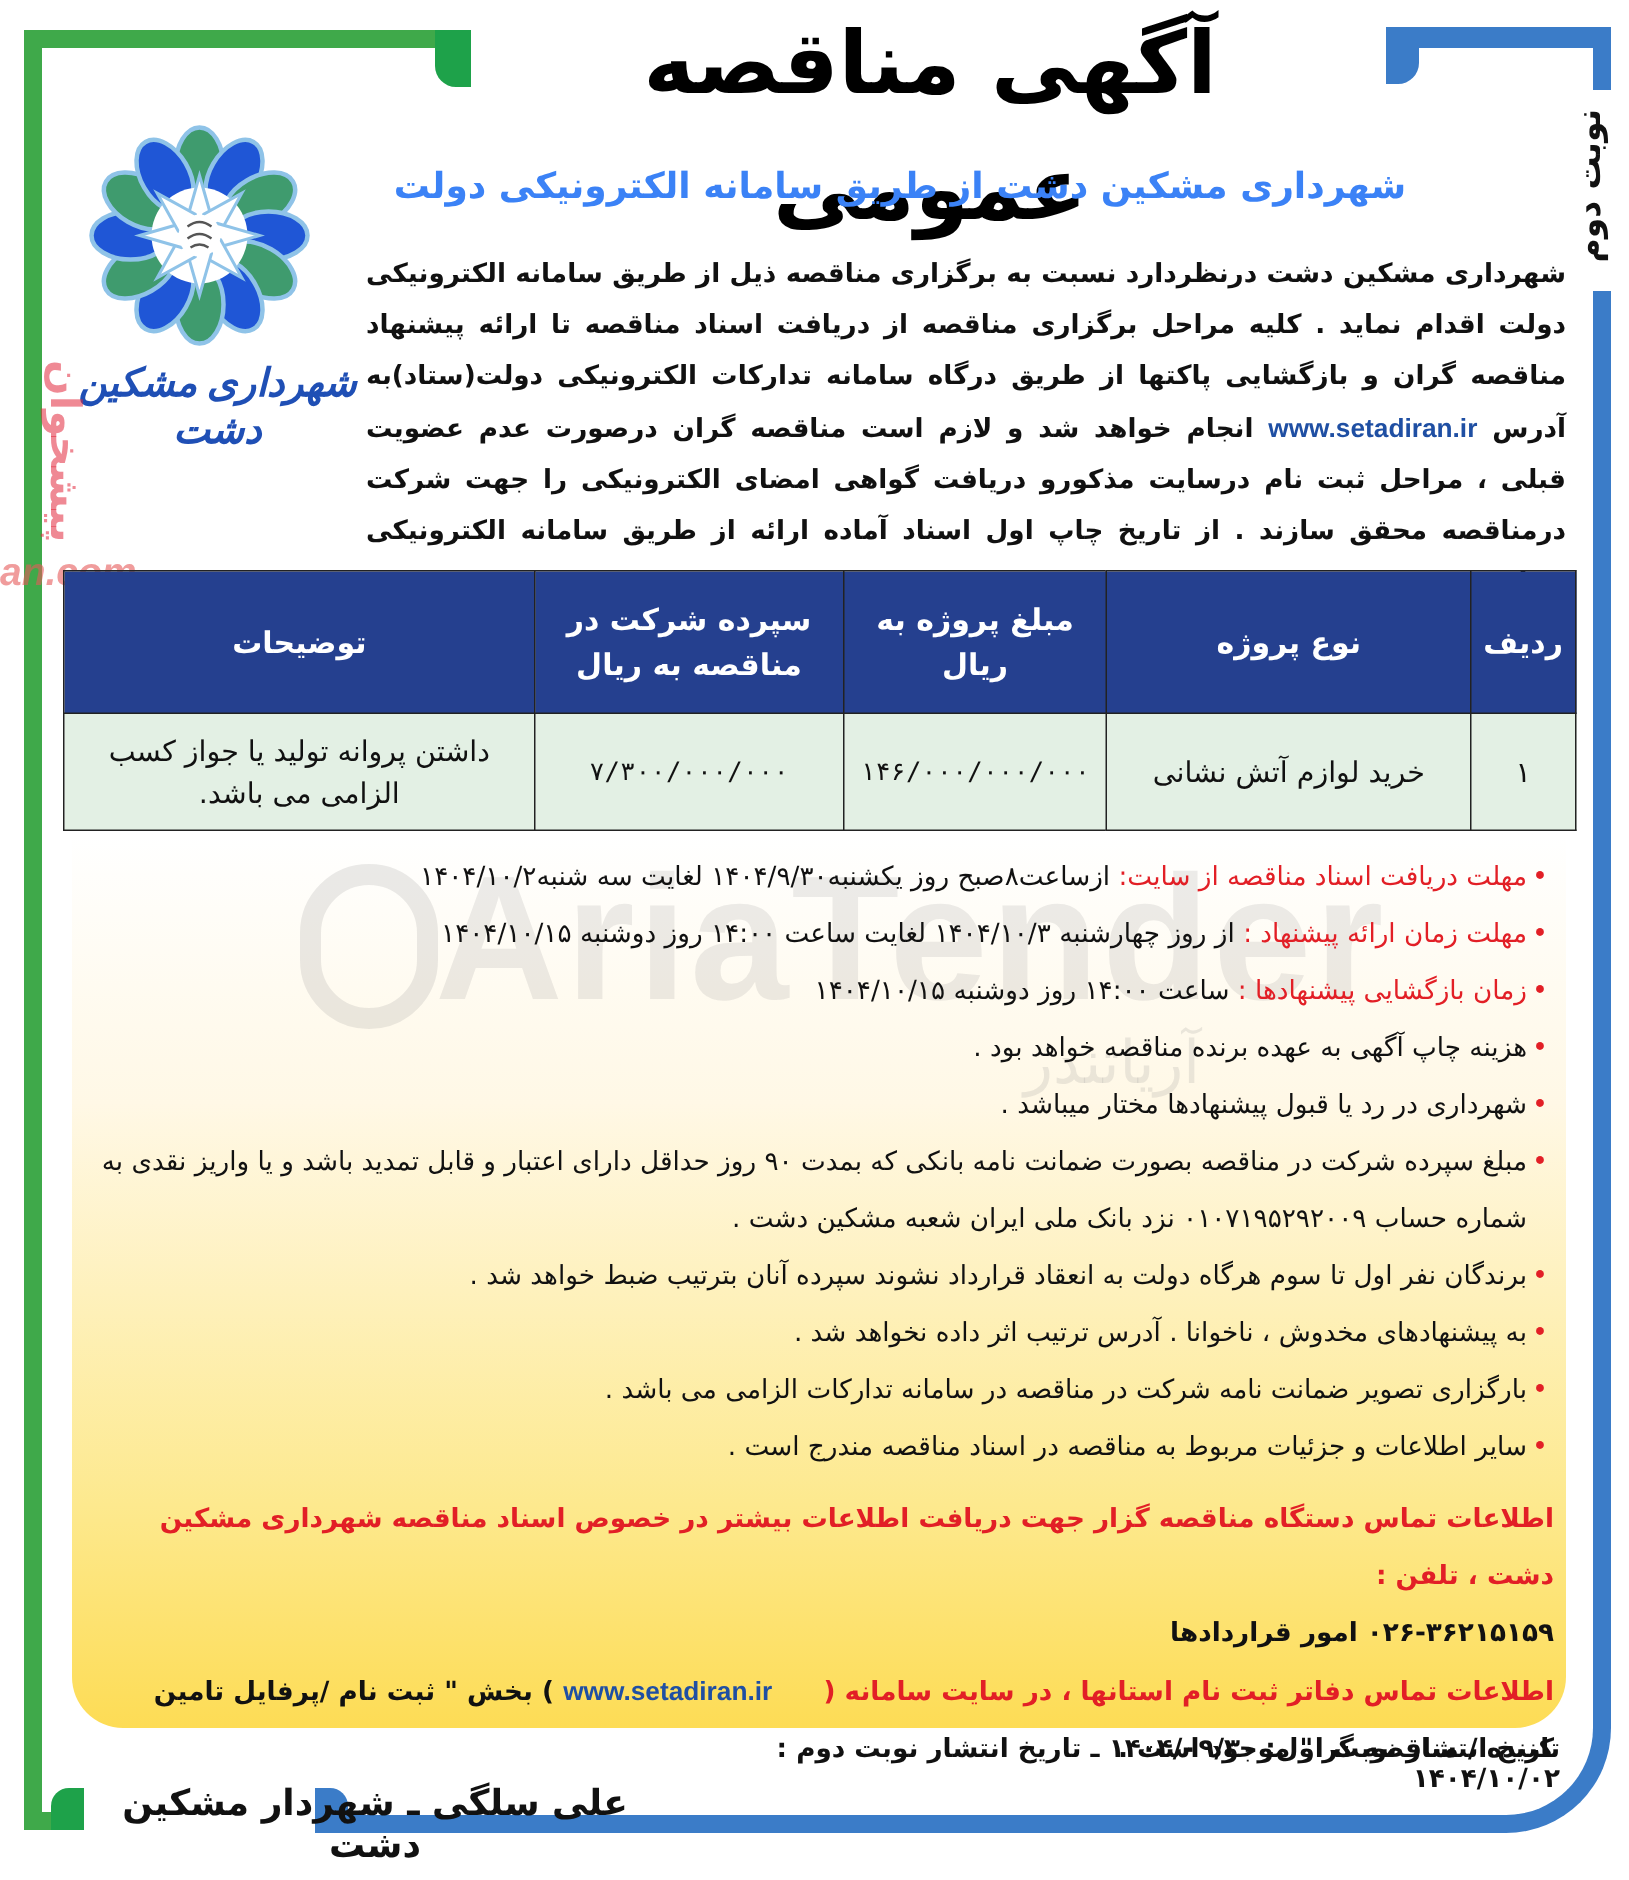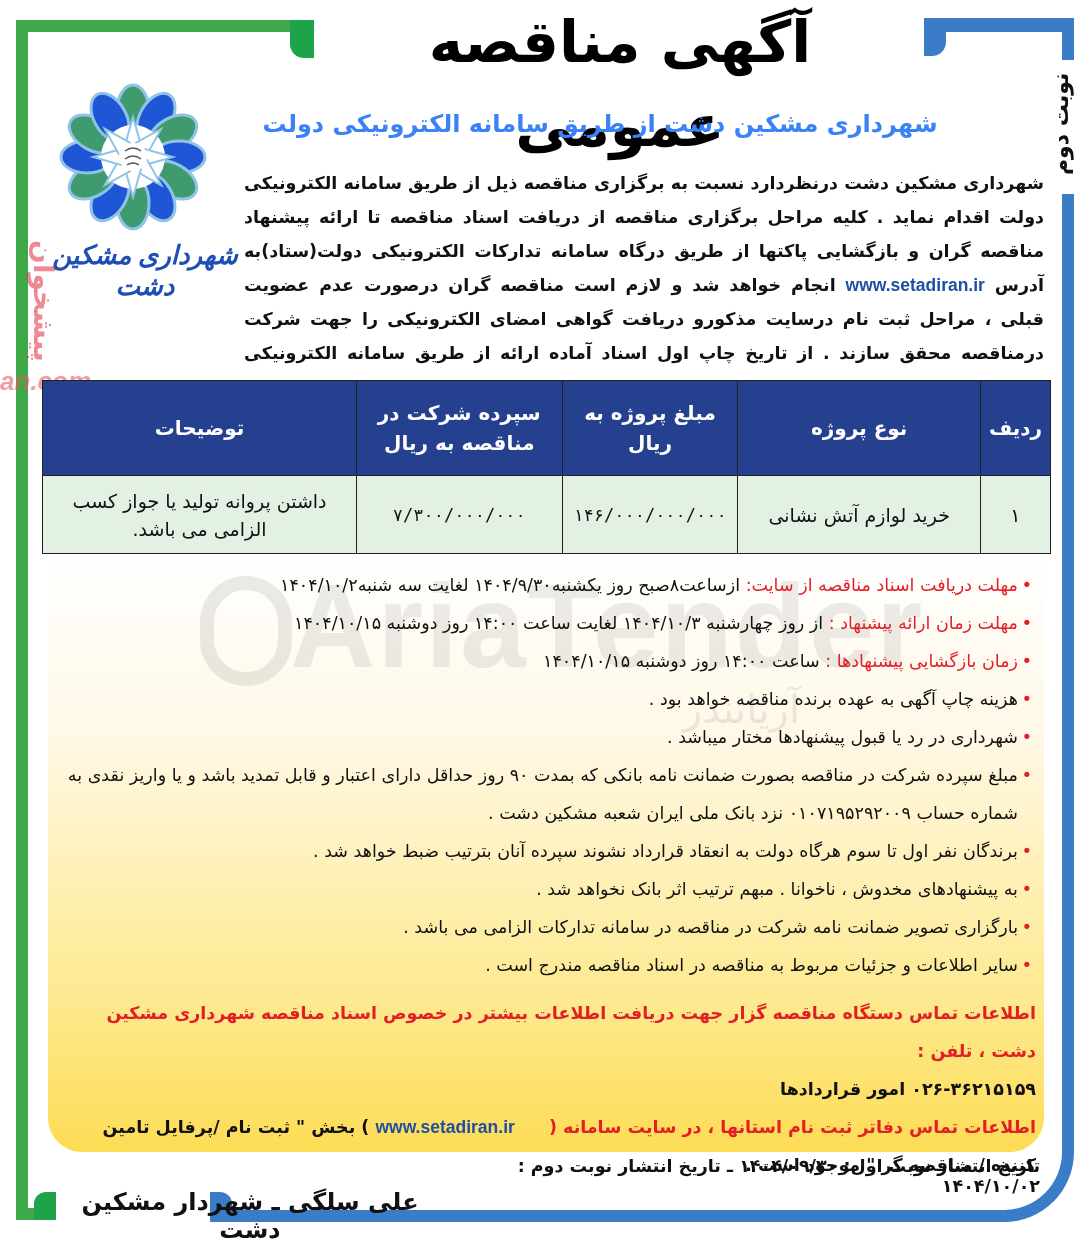--- a/index.html
+++ b/index.html
@@ -164,21 +164,21 @@
 </div>
 
 <ul class="bullets">
   <li><span class="red">مهلت دریافت اسناد مناقصه از سایت:</span> <span>ازساعت۸صبح روز یکشنبه۱۴۰۴/۹/۳۰ لغایت سه شنبه۱۴۰۴/۱۰/۲</span></li>
   <li><span class="red">مهلت زمان ارائه پیشنهاد :</span> <span>از روز چهارشنبه ۱۴۰۴/۱۰/۳ لغایت ساعت ۱۴:۰۰ روز دوشنبه ۱۴۰۴/۱۰/۱۵</span></li>
   <li><span class="red">زمان بازگشایی پیشنهادها :</span> <span>ساعت ۱۴:۰۰ روز دوشنبه ۱۴۰۴/۱۰/۱۵</span></li>
   <li><span>هزینه چاپ آگهی به عهده برنده مناقصه خواهد بود .</span></li>
   <li><span>شهرداری در رد یا قبول پیشنهادها مختار میباشد .</span></li>
   <li class="wrap"><span>مبلغ سپرده شرکت در مناقصه بصورت ضمانت نامه بانکی که بمدت ۹۰ روز حداقل دارای اعتبار و قابل تمدید باشد و یا واریز نقدی به شماره حساب ۰۱۰۷۱۹۵۲۹۲۰۰۹ نزد بانک ملی ایران شعبه مشکین دشت .</span></li>
   <li><span>برندگان نفر اول تا سوم هرگاه دولت به انعقاد قرارداد نشوند سپرده آنان بترتیب ضبط خواهد شد .</span></li>
-  <li><span>به پیشنهادهای مخدوش ، ناخوانا . مبهم ترتیب اثر بانک نخواهد شد .</span></li>
+  <li><span>به پیشنهادهای مخدوش ، ناخوانا . آدرس ترتیب اثر داده نخواهد شد .</span></li>
   <li><span>بارگزاری تصویر ضمانت نامه شرکت در مناقصه در سامانه تدارکات الزامی می باشد .</span></li>
   <li><span>سایر اطلاعات و جزئیات مربوط به مناقصه در اسناد مناقصه مندرج است .</span></li>
 </ul>
 
 <div class="contact">
   <div class="red">اطلاعات تماس دستگاه مناقصه گزار جهت دریافت اطلاعات بیشتر در خصوص اسناد مناقصه شهرداری مشکین دشت ، تلفن :</div>
   <div>
     <span>۰۲۶-۳۶۲۱۵۱۵۹</span>
     <span>امور قراردادها</span>
   </div>

